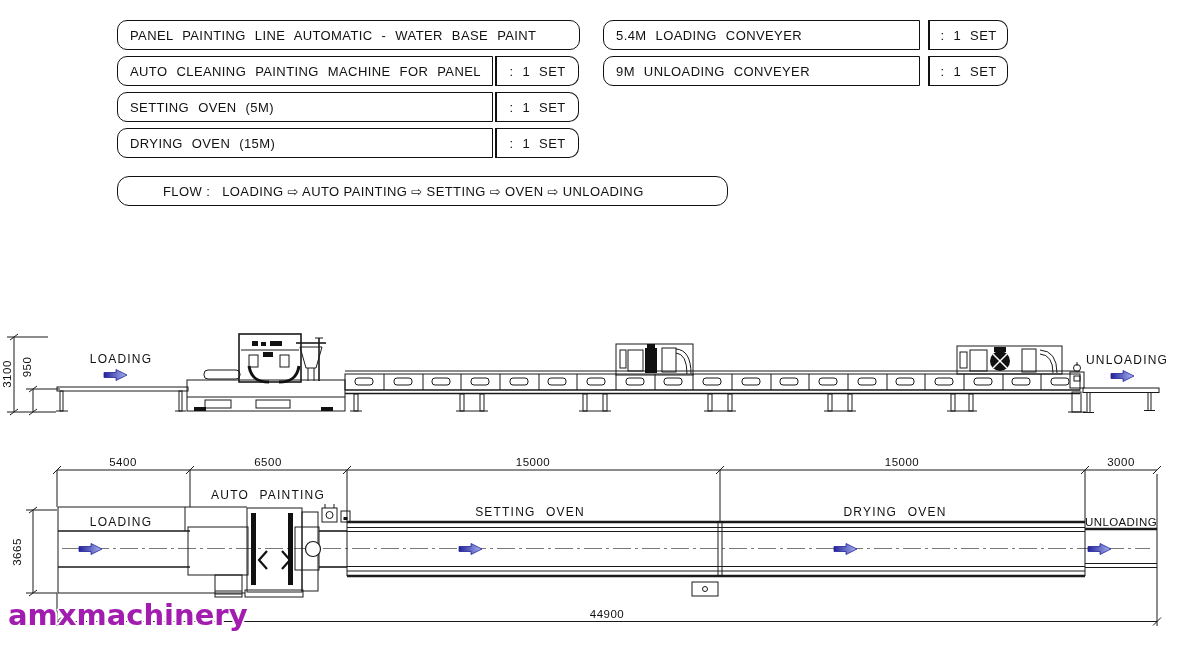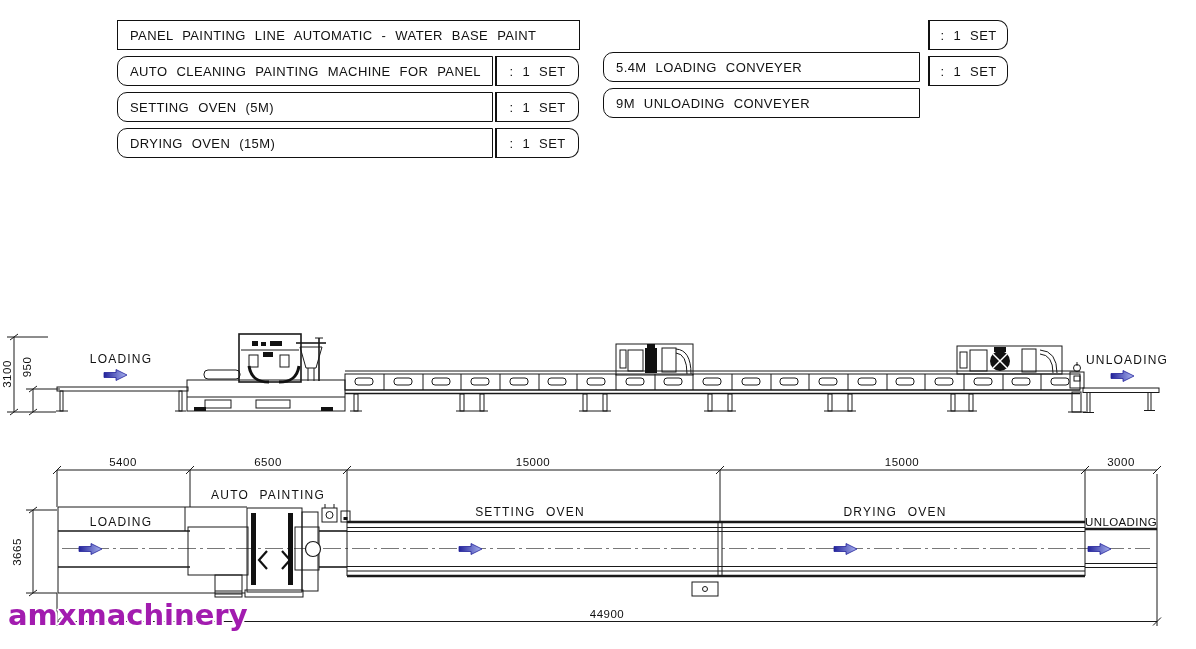--- a/index.html
+++ b/index.html
@@ -7,25 +7,25 @@
               font-family:"Liberation Sans","DejaVu Sans",sans-serif; color:#111; }
   .canvas { position:relative; width:1196px; height:649px; background:#fff; }
 
   
   .spec-table { position:absolute; display:flex; flex-direction:column; gap:6px; }
   .spec-table-left  { left:117px; top:20px; width:463px; }
   .spec-table-right { left:603px; top:20px; width:405px; }
   .spec-row { display:flex; height:30px; }
   .box { border:1.6px solid #111; height:30px; display:flex; align-items:center;
          font-size:13px; letter-spacing:.4px; word-spacing:5px; background:#fff; white-space:nowrap; }
-  .box.title { border-radius:0; width:463px; padding-left:12px; }
+  .box.title { border-radius:10px; width:463px; padding-left:12px; }
   .box.lbl-l { border-radius:10px 0 0 10px; width:376px; padding-left:12px; }
   .box.qty-l { border-radius:0 10px 10px 0; border-left:2.5px solid #111; margin-left:2px;
                width:84px; justify-content:center; }
-  .box.lbl-r { border-radius:10px 0 0 10px; width:317px; padding-left:12px;margin-top:32px; }
+  .box.lbl-r { border-radius:10px 0 0 10px; width:317px; padding-left:12px; }
   .box.qty-r { border-radius:0 10px 10px 0; border-left:2.5px solid #111; margin-left:8px;
                width:80px; justify-content:center; }
   .flow-banner { position:absolute; left:117px; top:176px; width:611px; height:30px;
                  border:1.6px solid #111; border-radius:12px; display:flex; align-items:center;
                  padding-left:45px; font-size:13px; letter-spacing:.4px; white-space:pre; background:#fff; }
 
   
   svg.view { position:absolute; left:0; }
   #elevation { top:325px; }
   #plan { top:450px; }
@@ -75,20 +75,21 @@
     <div class="spec-row">
       <div class="box lbl-r">5.4M LOADING CONVEYER</div>
       <div class="box qty-r">: 1 SET</div>
     </div>
     <div class="spec-row">
       <div class="box lbl-r">9M UNLOADING CONVEYER</div>
       <div class="box qty-r">: 1 SET</div>
     </div>
   </div>
 
+  <div class="flow-banner">FLOW :   LOADING ⇨ AUTO PAINTING ⇨ SETTING ⇨ OVEN ⇨ UNLOADING</div>
 
   <svg id="elevation" class="view" width="1196" height="100" viewBox="0 325 1196 100">
     <defs>
       <linearGradient id="agrad" x1="0" y1="0" x2="1" y2="0">
         <stop offset="0" stop-color="#22229a"></stop>
           <stop offset="1" stop-color="#aab4f0"></stop>
       </linearGradient>
       <pattern id="grille" width="4" height="3" patternUnits="userSpaceOnUse">
         <rect width="4" height="3" fill="#fff"></rect>
         <line x1="0" y1="1.5" x2="4" y2="1.5" stroke="#111" stroke-width="1"></line>

